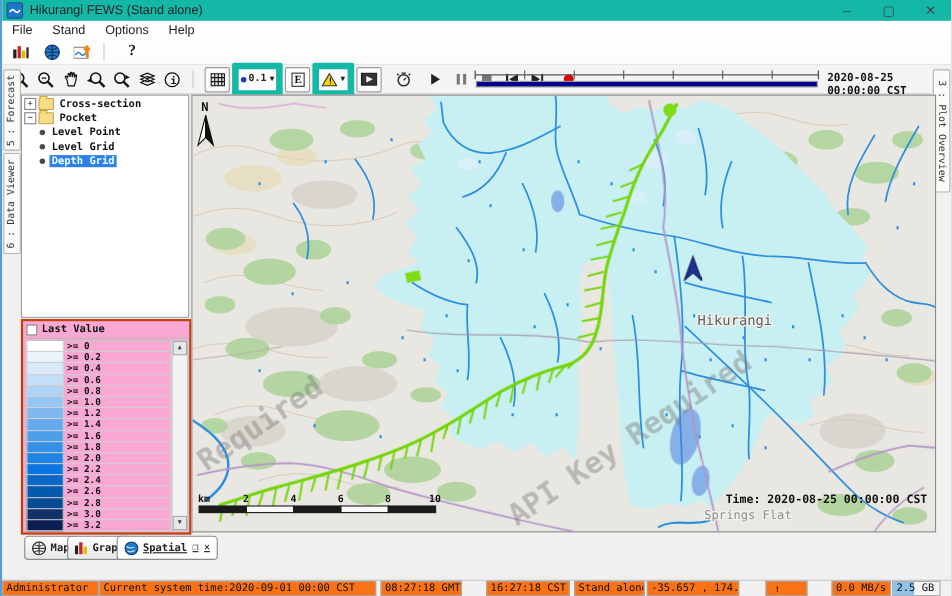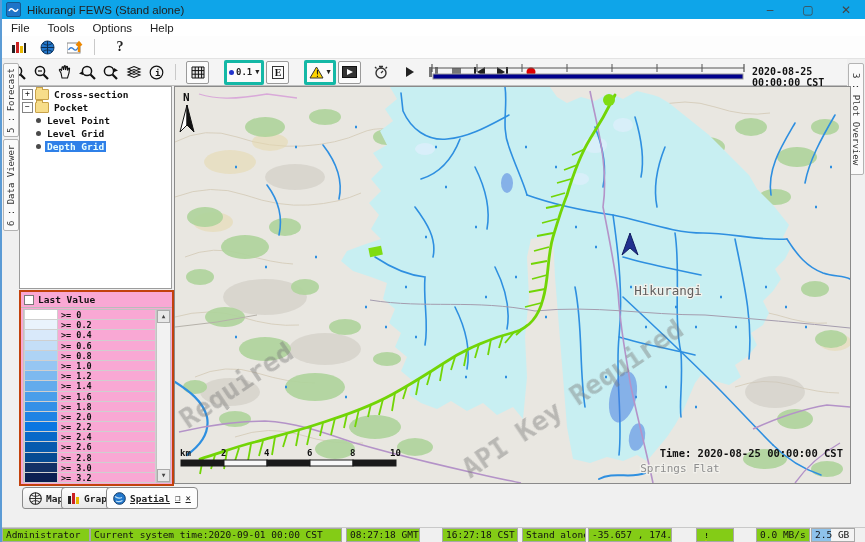--- a/index.html
+++ b/index.html
@@ -1,40 +1,40 @@
 <!DOCTYPE html>
 <html><head>
 <meta charset="utf-8">
 <style>
   html,body{margin:0;padding:0;background:#d8d8d8;}
   .window{position:relative;width:865px;height:542px;background:#f0f0f0;overflow:hidden;
     border-left:2px solid #5b9bd5;box-sizing:border-box;
     font-family:"DejaVu Sans Mono", monospace;font-size:10px;color:#111;}
   
-  .titlebar{position:absolute;left:0;top:0;right:0;height:19px;background:#0ea5e9;display:flex;align-items:center;}
+  .titlebar{position:absolute;left:0;top:0;right:0;height:19px;background:#14b8a6;display:flex;align-items:center;}
   .app-icon{width:13px;height:13px;margin:0 6px 0 4px;background:#1e74c8;border:1px solid #15598f;border-radius:2px;position:relative;}
   .app-icon svg{position:absolute;left:0;top:0;}
   .title-text{font-family:"Liberation Sans",sans-serif;font-size:11.5px;color:#222;}
   .win-btns{margin-left:auto;display:flex;height:100%;}
   .win-btn{width:38px;height:100%;display:flex;align-items:center;justify-content:center;
     font-family:"Liberation Sans",sans-serif;font-size:12px;color:#444;}
   
   .menubar{position:absolute;left:0;top:19px;right:0;height:17px;background:#fff;display:flex;align-items:center;
     font-family:"Liberation Sans",sans-serif;font-size:11.5px;color:#222;}
   .menu-item{padding:0 9px;}
   
   .toolbar1{position:absolute;left:0;top:36px;right:0;height:22px;background:#fdfdfd;display:flex;align-items:center;border-bottom:1px solid #e3e3e3;}
   .tb1-icon{width:22px;height:18px;display:flex;align-items:center;justify-content:center;margin-left:6px;}
   .sep{width:1px;height:16px;background:#c9c9c9;margin:0 8px;}
   .help-q{font-family:"Liberation Serif",serif;font-weight:bold;font-size:14px;color:#222;}
   
   .toolbar2{position:absolute;left:0;top:59px;right:0;height:26px;background:#f4f4f4;border-bottom:1px solid #bfbfbf;display:flex;align-items:center;}
   .t2{width:21px;height:21px;display:flex;align-items:center;justify-content:center;margin-left:2px;}
   .t2.raised{border:1px solid #9a9a9a;background:#fbfbfb;border-radius:2px;}
-  .combo{display:flex;align-items:center;border:3px solid #14b8a6;background:#fbfbfb;border-radius:2px;height:19px;padding:0 2px;margin-left:15px;}
+  .combo{display:flex;align-items:center;border:6px solid #14b8a6;background:#fbfbfb;border-radius:2px;height:19px;padding:0 2px;margin-left:2px;}
   .combo .lbl{font-size:9px;font-weight:bold;color:#222;margin:0 1px;}
   .drop{font-size:7px;color:#222;margin-left:2px;}
   .blue-dot{width:5px;height:5px;border-radius:50%;background:#2233cc;margin-right:1px;}
   .timeline{position:absolute;left:427px;top:61px;width:318px;height:22px;}
   .tl-date{position:absolute;left:750px;top:66px;width:110px;font-size:10px;font-weight:bold;color:#111;}
   
   .lstrip{position:absolute;left:0;top:59px;width:16px;bottom:13px;background:#f0f0f0;}
   .rstrip{position:absolute;right:0;top:59px;width:18px;bottom:13px;background:#f0f0f0;}
   .vtab{position:absolute;left:1px;width:14px;background:#fafafa;border:1px solid #b3b3b3;border-radius:2px;
     writing-mode:vertical-rl;transform:rotate(180deg);display:flex;align-items:center;justify-content:center;
@@ -68,21 +68,21 @@
   .tabbar{position:absolute;left:0;right:0;top:486px;height:23px;}
   .btab{position:absolute;top:1px;height:20px;background:linear-gradient(#fefefe,#e8e8e8);border:1px solid #8a8a8a;border-radius:4px 4px 3px 3px;
     display:flex;align-items:center;padding:0 6px;font-size:9.5px;font-weight:bold;color:#222;}
   .btab .ticon{margin-right:4px;display:flex;}
   .tab-winbtn{font-size:9px;margin-left:5px;color:#111;font-weight:bold;}
   .logsrow{position:absolute;left:0;right:0;top:509px;height:20px;}
   .logs-btn{position:absolute;left:21px;top:1px;width:37px;height:16px;background:linear-gradient(#fdfdfd,#e9e9e9);
     border:1px solid #8a8a8a;border-radius:3px;font-size:9px;font-weight:bold;text-align:center;line-height:15px;}
   
   .statusbar{position:absolute;left:0;right:0;bottom:0;height:14px;background:#f0f0f0;border-top:1px solid #c9c9c9;display:flex;align-items:stretch;font-size:9.5px;}
-  .scell{border:1px solid #a8a8a8;background:#84cc16;line-height:12px;padding:0 3px;white-space:nowrap;overflow:hidden;box-sizing:border-box;}
+  .scell{border:1px solid #a8a8a8;background:#f97316;line-height:12px;padding:0 3px;white-space:nowrap;overflow:hidden;box-sizing:border-box;}
   .warn-tri{width:0;height:0;border-left:6px solid transparent;border-right:6px solid transparent;border-bottom:10px solid #ffd400;position:relative;margin:1px auto;}
   .warn-tri:after{content:"!";position:absolute;left:-1.5px;top:1px;font-size:7px;font-weight:bold;color:#000;}
 </style>
 </head>
 <body>
 
 <div class="window">
 
   <div class="titlebar">
     <span class="app-icon">
@@ -93,21 +93,21 @@
     <span class="title-text">Hikurangi FEWS  (Stand alone)</span>
     <span class="win-btns">
       <span class="win-btn">–</span>
       <span class="win-btn">▢</span>
       <span class="win-btn">✕</span>
     </span>
   </div>
 
   <div class="menubar">
     <span class="menu-item">File</span>
-    <span class="menu-item">Tools</span>
+    <span class="menu-item">Stand</span>
     <span class="menu-item">Options</span>
     <span class="menu-item">Help</span>
   </div>
 
   <div class="toolbar1">
     <span class="tb1-icon">
       <svg width="16" height="14">
           <rect x="1" y="5" width="3" height="8" fill="#222"></rect>
           <rect x="5" y="2" width="3" height="11" fill="#cc2222"></rect>
           <rect x="9" y="6" width="3" height="7" fill="#e8b900"></rect>

